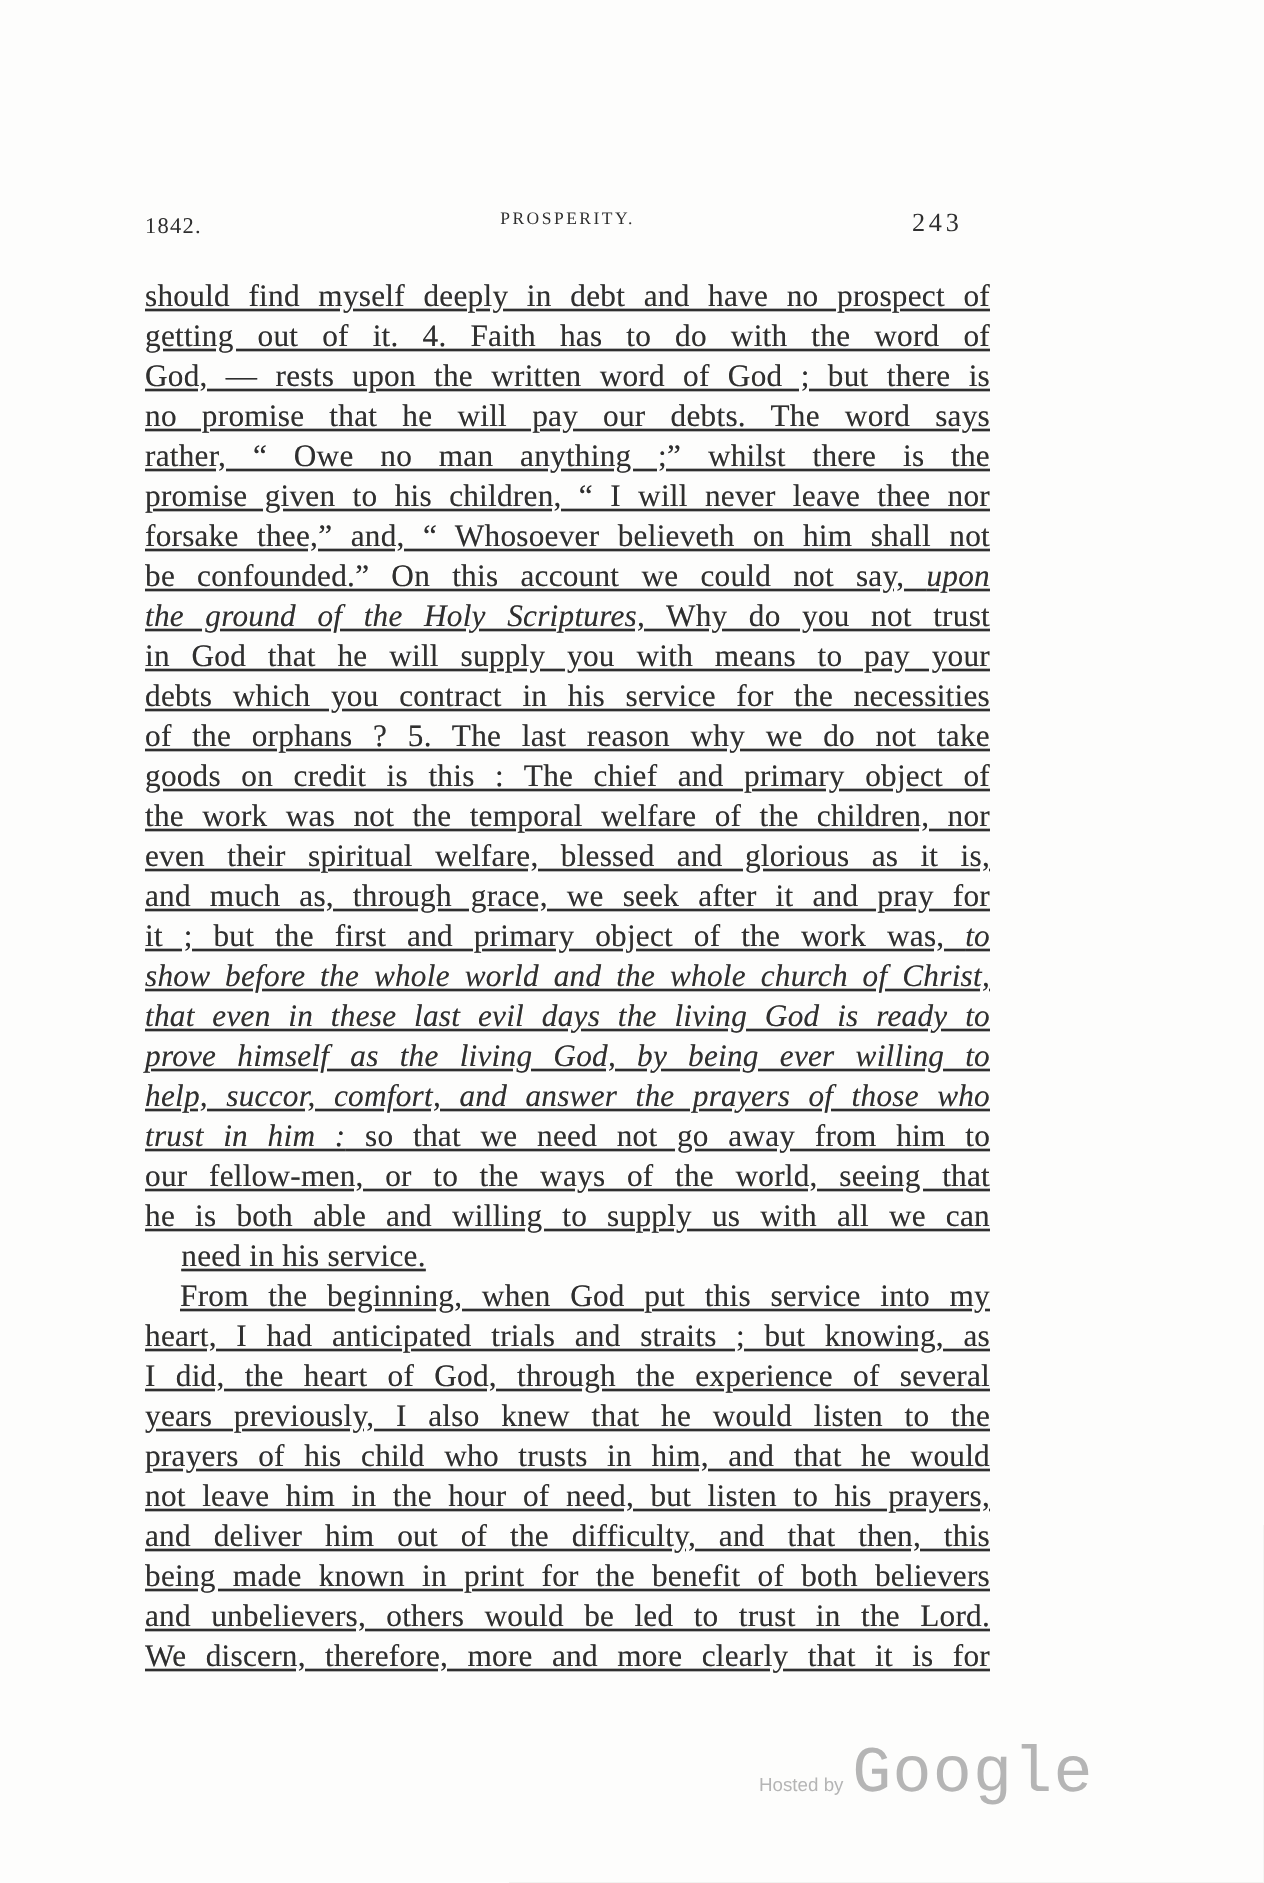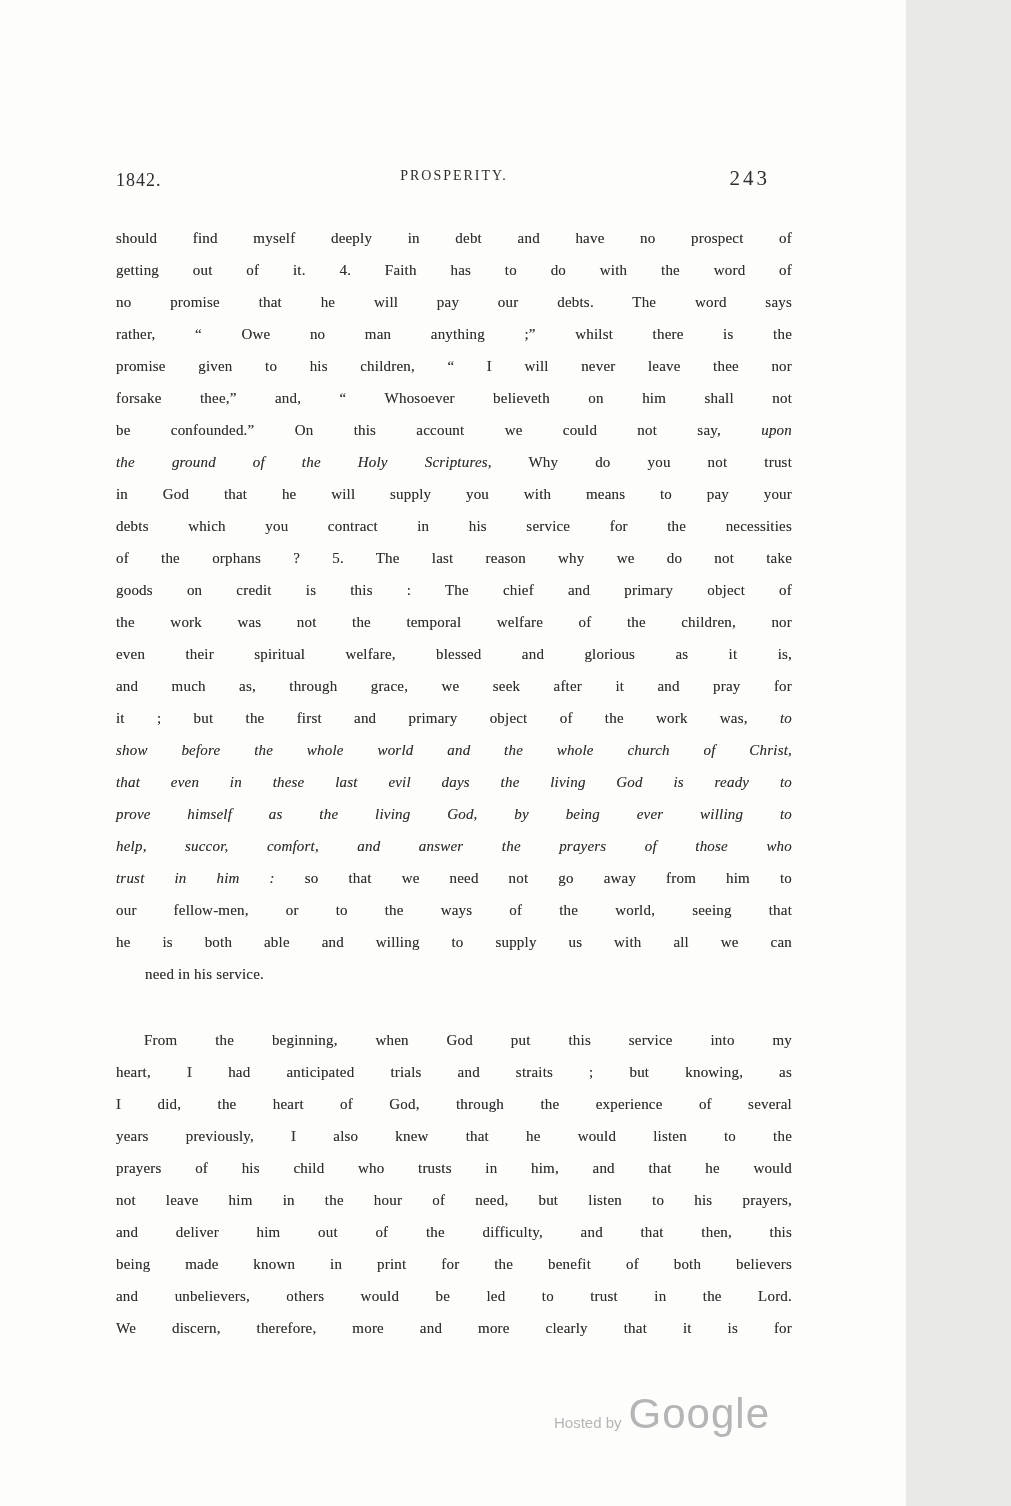--- a/index.html
+++ b/index.html
@@ -2,21 +2,21 @@
 <html><head>
 <meta charset="utf-8">
 <style>
   html, body {
     margin: 0;
     padding: 0;
     background: #e9e9e6;
   }
   .scan-page {
     position: relative;
-    width: 906px;
+    width: 1011px;
     height: 1506px;
     background: #fdfdfc;
     overflow: hidden;
     font-family: "Liberation Serif", serif;
     color: var(--ink, #2f2f2f);
   }
   
   .page-header {
     position: absolute;
     left: 116px;
@@ -46,77 +46,78 @@
     top: 0;
     font-size: 21px;
     letter-spacing: 3px;
   }
   
   .body-text {
     position: absolute;
     left: 116px;
     top: 222px;
     width: 676px;
-    font-size: 15px;
+    font-size: 25px;
     line-height: 32px;
     letter-spacing: 0.2px;
     text-shadow: 0 0 0.5px rgba(40,40,40,0.45);
+    text-decoration: underline;
   }
   .body-text .line {
     text-align: justify;
     text-align-last: justify;
     white-space: normal;
   }
   .body-text .line.last {
     text-align-last: left;
     margin-left: 29px;
   }
   .body-text .line.indent {
     padding-left: 28px;
-    margin-top: 34px;
   }
   .body-text .italic {
     font-style: italic;
   }
   
   .footer {
     position: absolute;
     top: 1390px;
     right: 136px;
     display: flex;
     align-items: baseline;
     gap: 7px;
   }
   .footer .hosted-by {
     font-family: "Liberation Sans", sans-serif;
     font-size: 15px;
     color: var(--watermark, #b5b5b5);
     margin-left: 20px;
   }
   .footer .google-logo {
-    font-family: Liberation Sans, sans-serif;
-    font-size: 42px;
+    font-family: Liberation Mono, monospace;
+    font-size: 52px;
     color: var(--watermark, #b5b5b5);
     letter-spacing: 1px;
   }
 </style>
 </head>
 <body>
 
 <div class="scan-page" style="--ink: #2f2f2f; --watermark: #b5b5b5; background: rgb(253, 253, 252);">
 
   <div class="page-header">
     <span class="year">1842.</span>
     <span class="running-title">PROSPERITY.</span>
     <span class="page-number">243</span>
   </div>
 
   <div class="body-text" id="body-lines">
       <div class="line"><span>should find myself deeply in debt and have no prospect of</span></div>
       <div class="line"><span>getting out of it.  4. Faith has to do with the word of</span></div>
+      <div class="line"><span>God, — rests upon the written word of God ; but there is</span></div>
       <div class="line"><span>no promise that he will pay our debts.  The word says</span></div>
       <div class="line"><span>rather, “ Owe no man anything ;” whilst there is the</span></div>
       <div class="line"><span>promise given to his children, “ I will never leave thee nor</span></div>
       <div class="line"><span>forsake thee,” and, “ Whosoever believeth on him shall not</span></div>
       <div class="line"><span>be confounded.”  On this account we could not say, </span><span class="italic">upon</span></div>
       <div class="line"><span class="italic">the ground of the Holy Scriptures,</span><span> Why do you not trust</span></div>
       <div class="line"><span>in God that he will supply you with means to pay your</span></div>
       <div class="line"><span>debts which you contract in his service for the necessities</span></div>
       <div class="line"><span>of the orphans ?  5. The last reason why we do not take</span></div>
       <div class="line"><span>goods on credit is this : The chief and primary object of</span></div>

